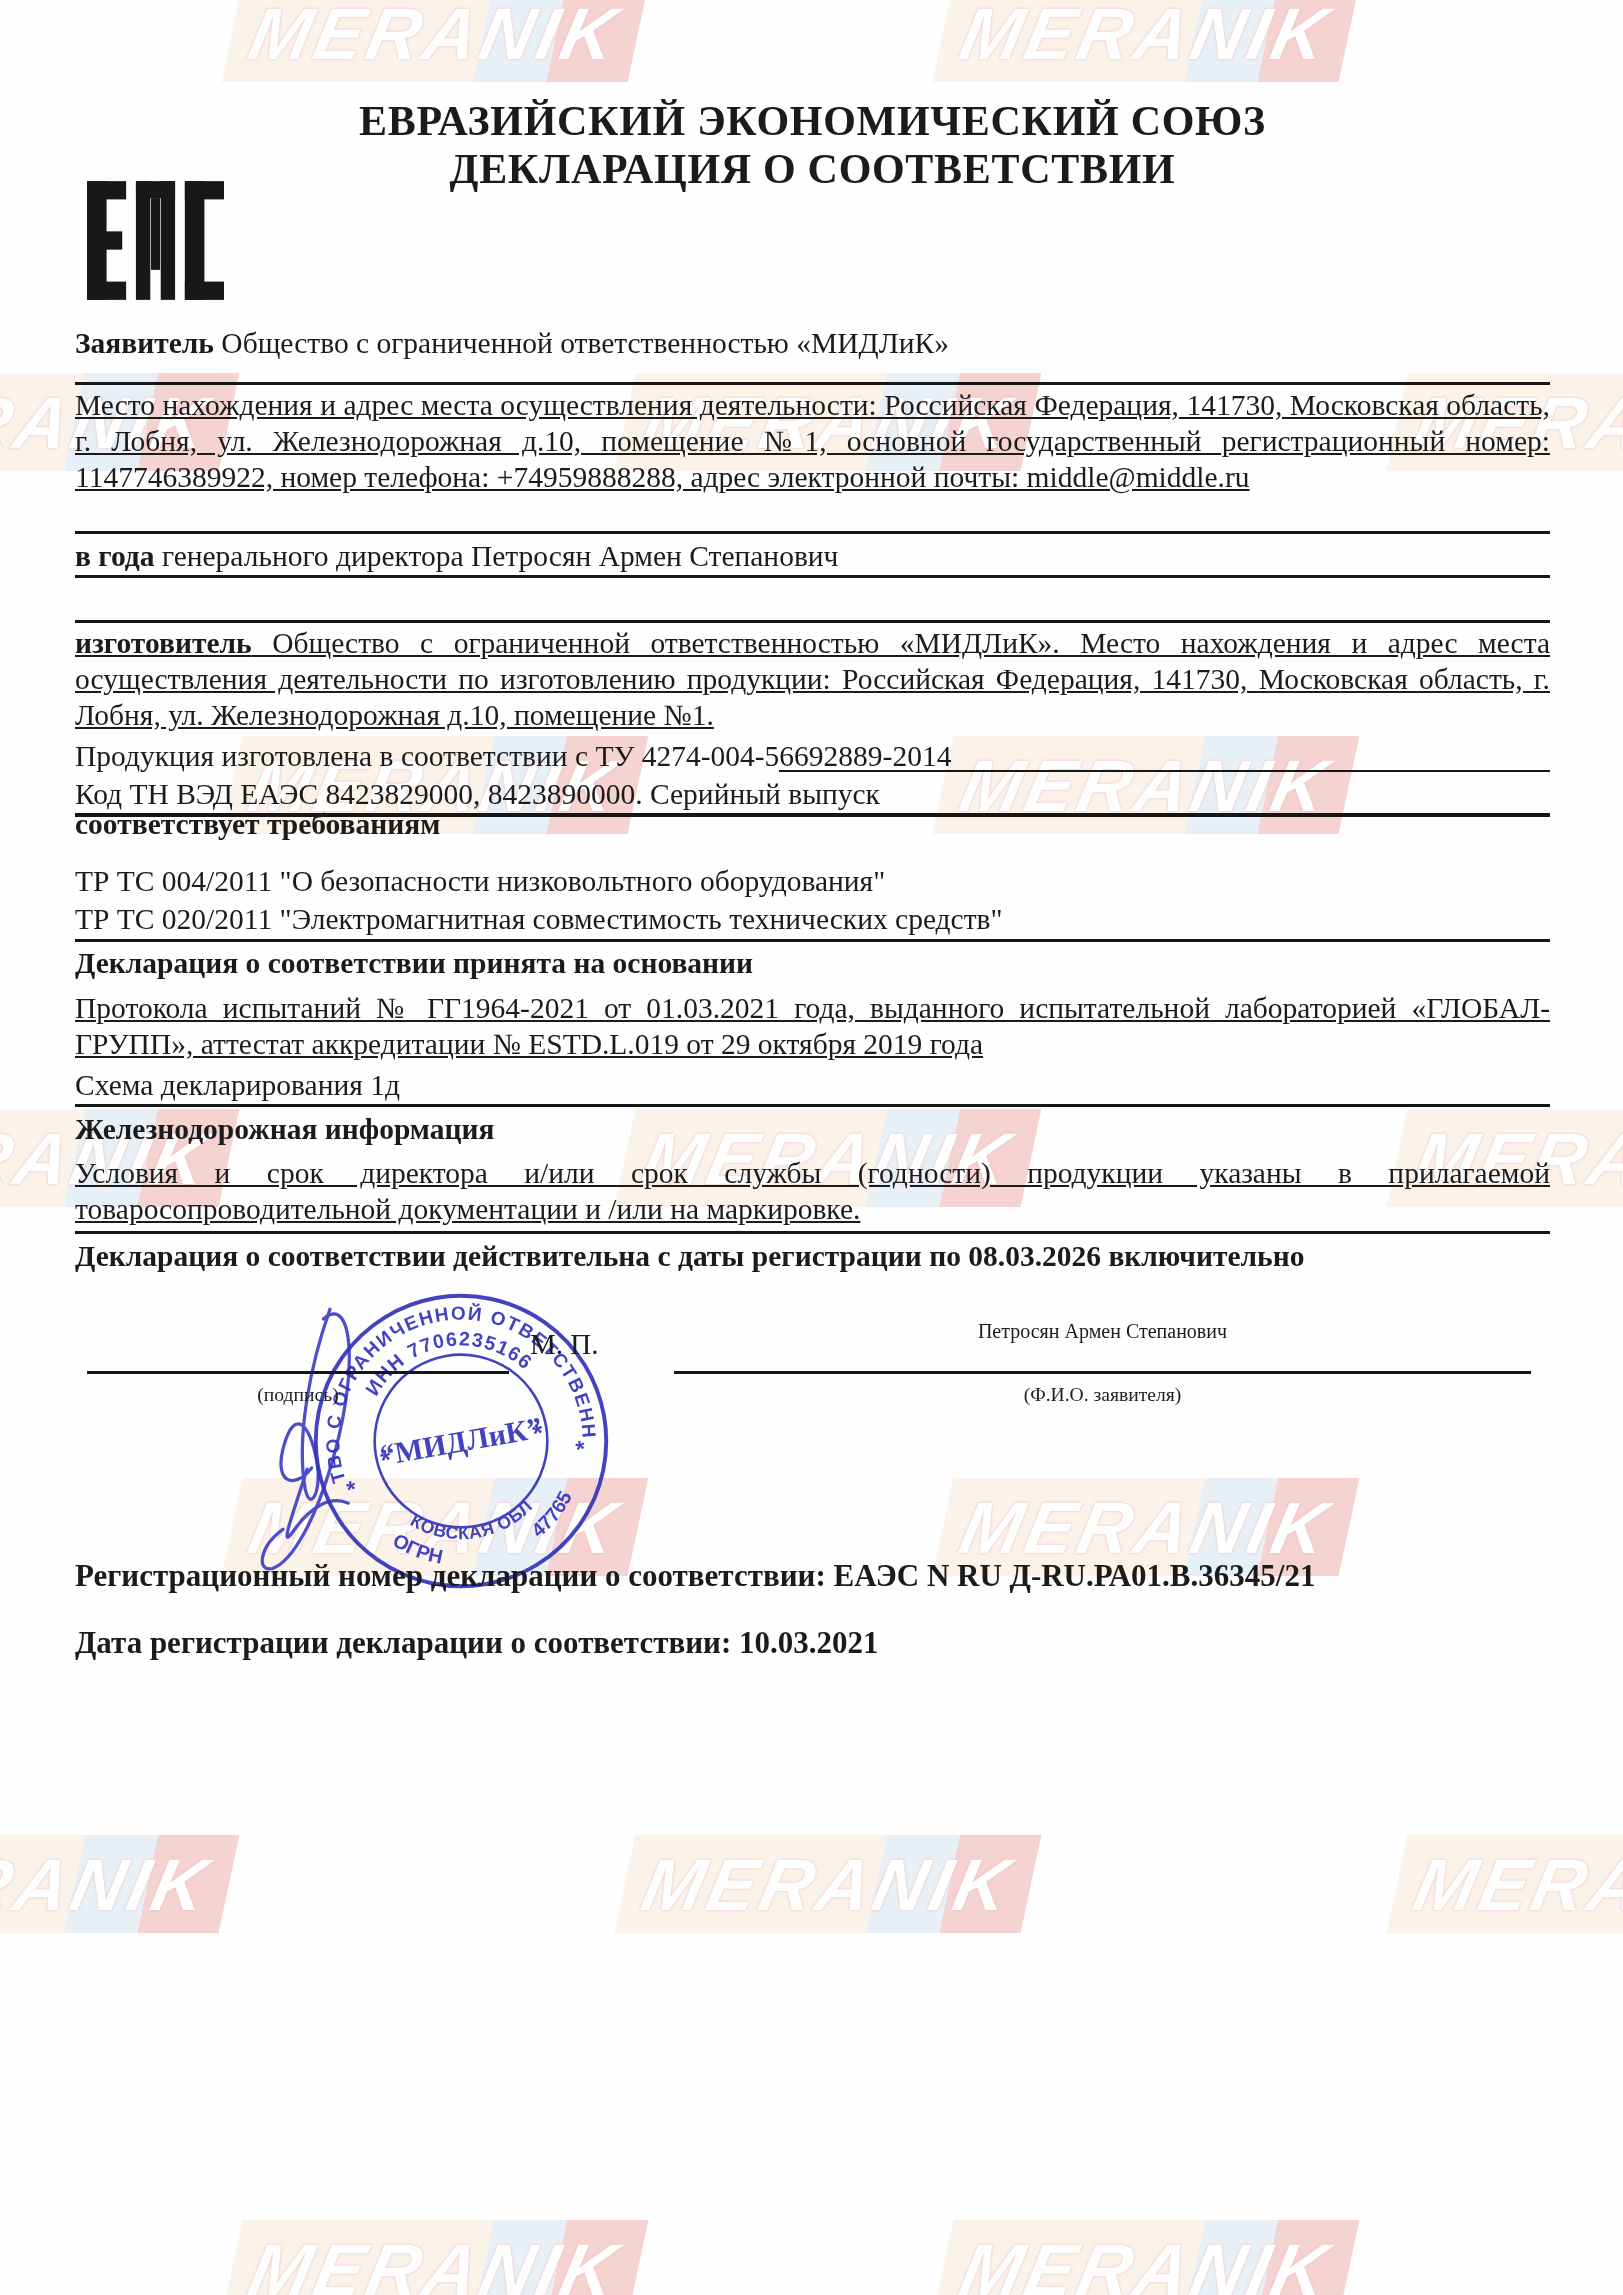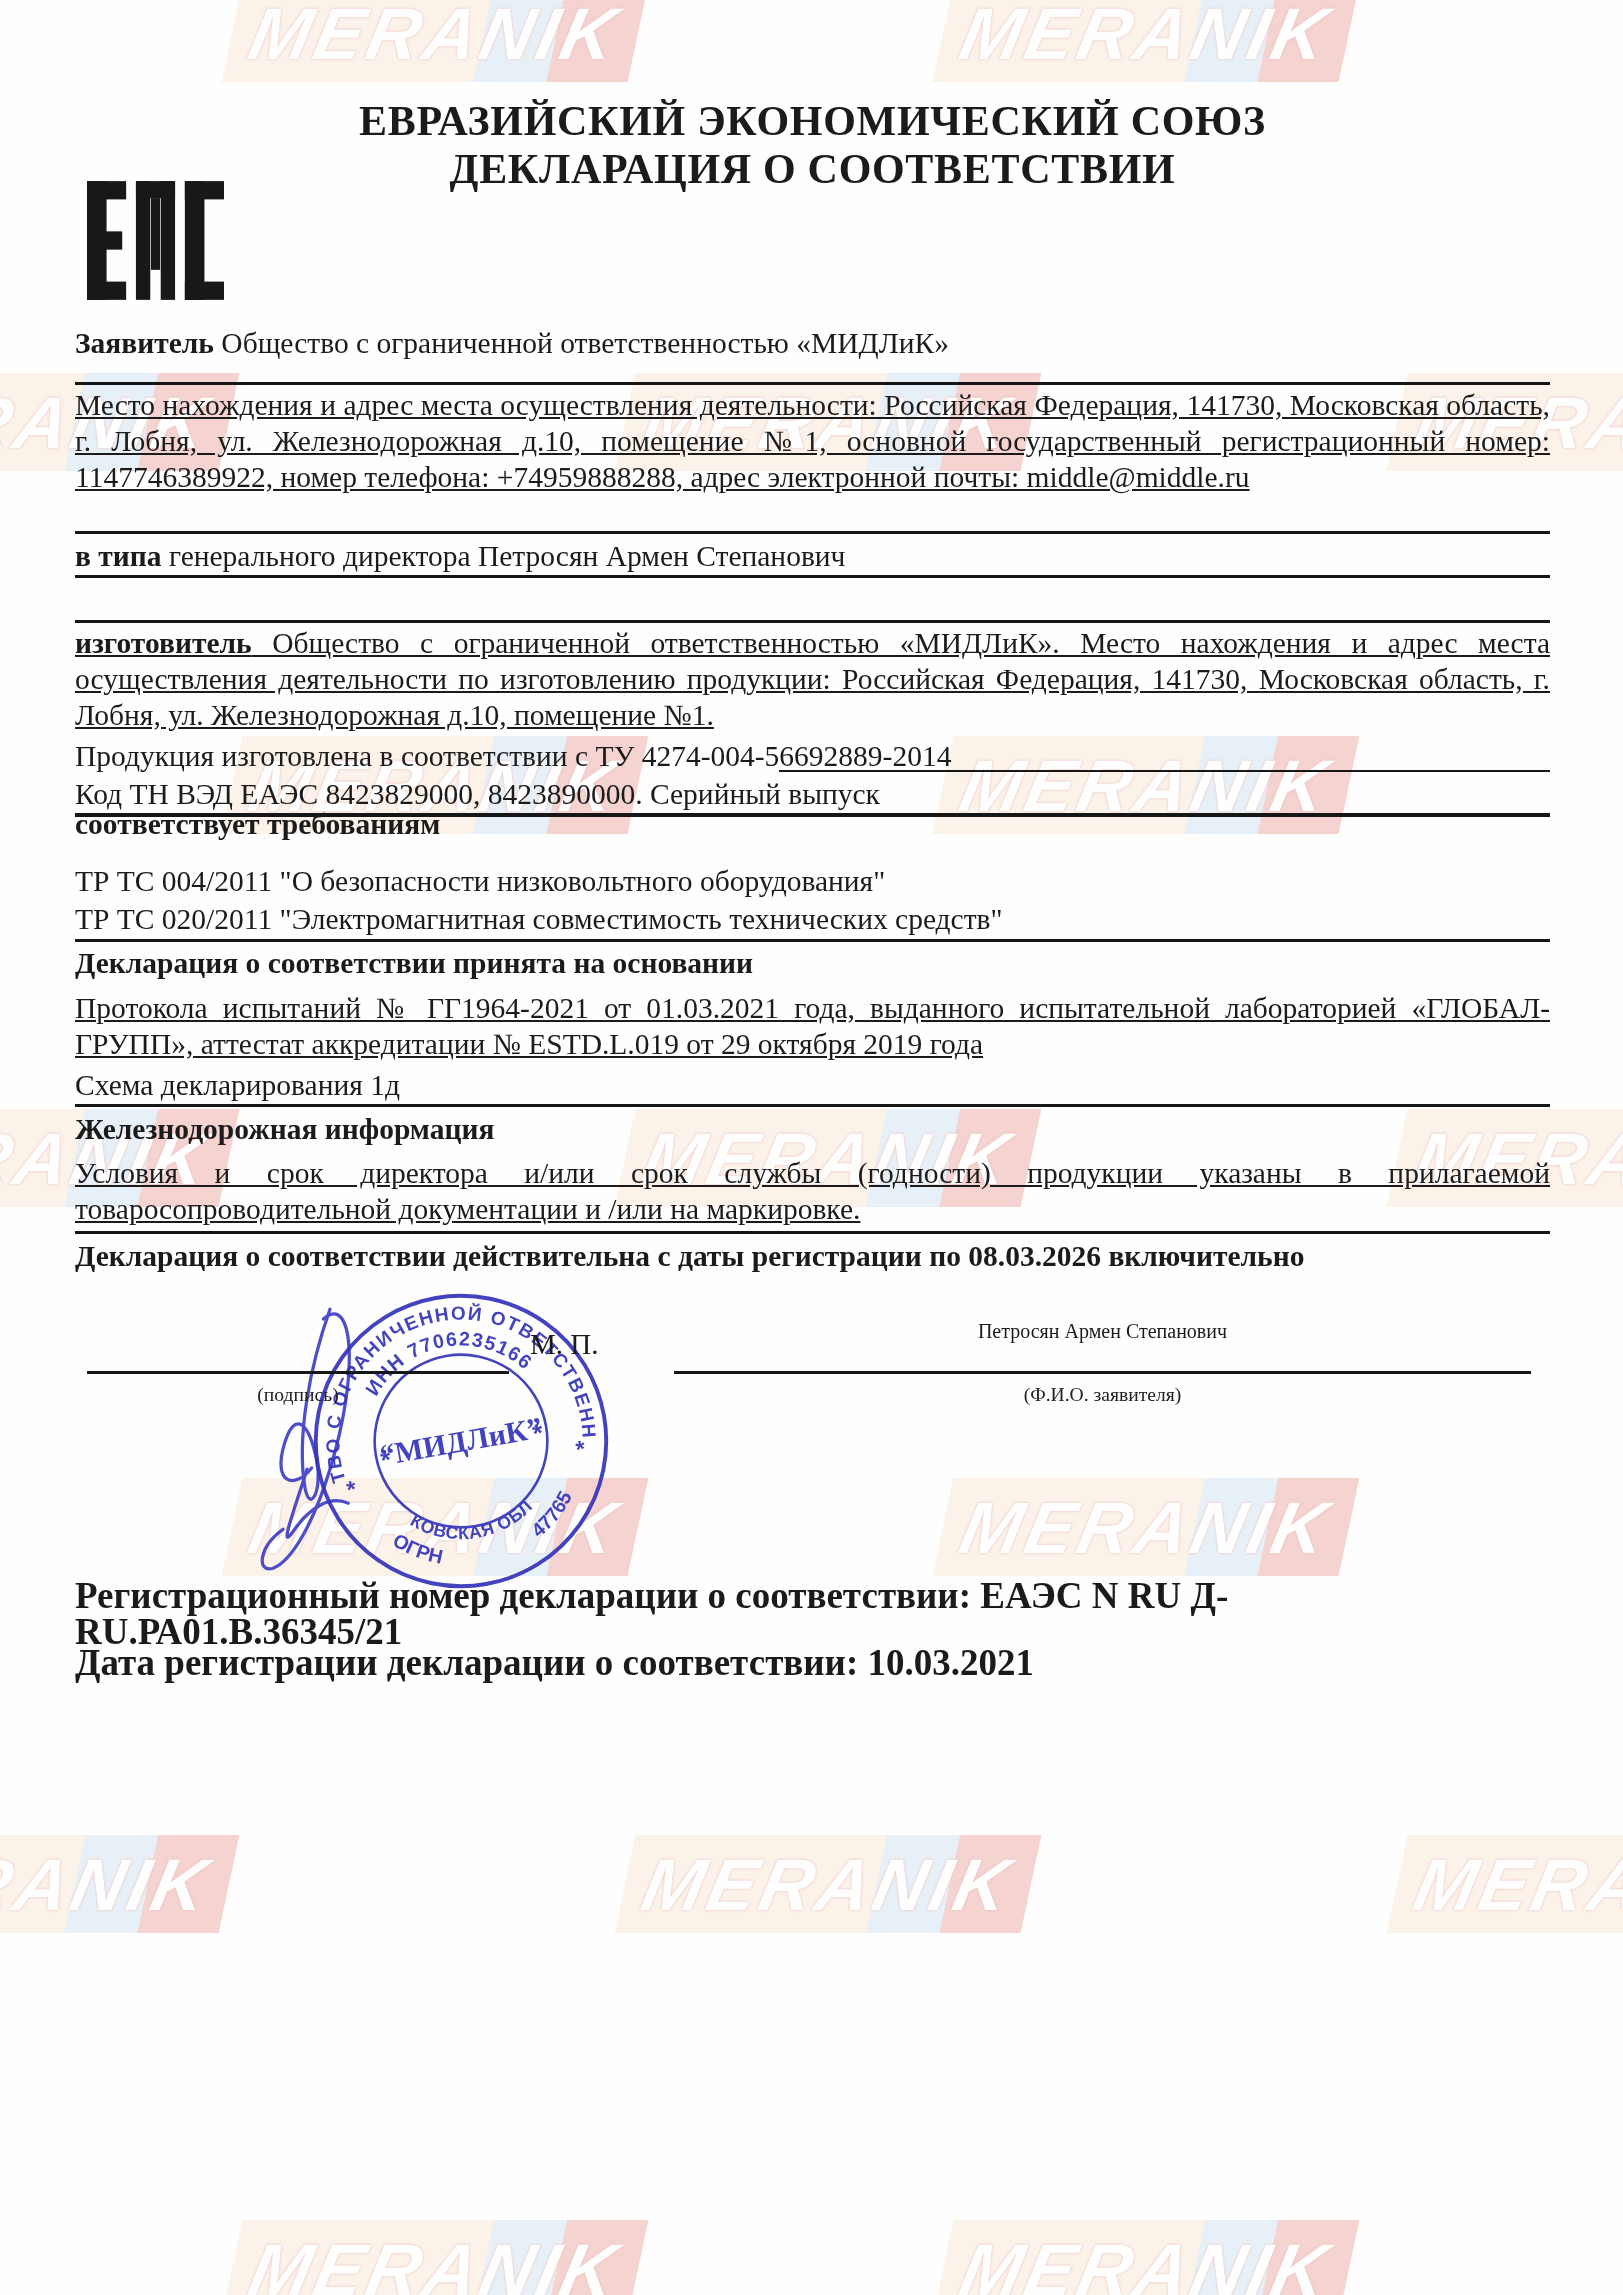--- a/index.html
+++ b/index.html
@@ -16,21 +16,21 @@
       text-shadow:0 0 2.6px rgba(222,120,112,.9),0 0 0.7px rgba(222,120,112,.9);}
 
   
   .row{position:absolute;left:75px;width:1475px;font-size:29.5px;line-height:36px;z-index:3;}
   .center{text-align:center;}
   .just{text-align:justify;text-decoration:underline;}
   .bold{font-weight:bold;}
   .title{font-size:42px;line-height:45px;font-weight:bold;letter-spacing:0.7px;}
   .cap{font-size:19.6px;color:#222;}
   .rule{position:absolute;left:75px;width:1475px;height:2.6px;background:#161616;z-index:3;}
-  .footline{font-weight:bold;font-size:37px;margin-top:20px;}
+  .footline{font-weight:bold;font-size:31px;}
 
   
   #stamp{position:absolute;left:304px;top:1284px;z-index:2;transform:rotate(-10deg);opacity:.92;}
   #sig{position:absolute;left:232px;top:1273px;z-index:2;opacity:.9;}
   #eac{position:absolute;left:87px;top:181px;z-index:3;}
 </style>
 </head>
 <body>
 
 <div id="page">
@@ -114,21 +114,21 @@
 
   <div class="row" style="top:325px">
     <b>Заявитель</b><span> Общество с ограниченной ответственностью «МИДЛиК»</span>
   </div>
   <div class="rule" style="top:382px"></div>
 
   <div class="row just" style="top:387px;height:145px;overflow:hidden">Место нахождения и адрес места осуществления деятельности: Российская Федерация, 141730, Московская область, г. Лобня,  ул. Железнодорожная д.10, помещение №1, основной государственный регистрационный номер: 1147746389922, номер телефона: +74959888288, адрес электронной почты: middle@middle.ru</div>
   <div class="rule" style="top:531px"></div>
 
   <div class="row" style="top:538px">
-    <b>в типа</b><span> генерального директора Петросян Армен Степанович</span>
+    <b>в года</b><span> генерального директора Петросян Армен Степанович</span>
   </div>
   <div class="rule" style="top:575px"></div>
 
   <div class="rule" style="top:620px"></div>
 
   <div class="row just" style="top:625px;height:110px;overflow:hidden">
     <b>изготовитель</b><span> Общество с ограниченной ответственностью «МИДЛиК». Место нахождения и адрес места осуществления деятельности по изготовлению продукции: Российская Федерация, 141730, Московская область, г. Лобня,  ул. Железнодорожная д.10, помещение №1.</span>
   </div>
 
   <div class="row" style="top:738px">Продукция изготовлена в соответствии с ТУ 4274-004-56692889-2014</div>

